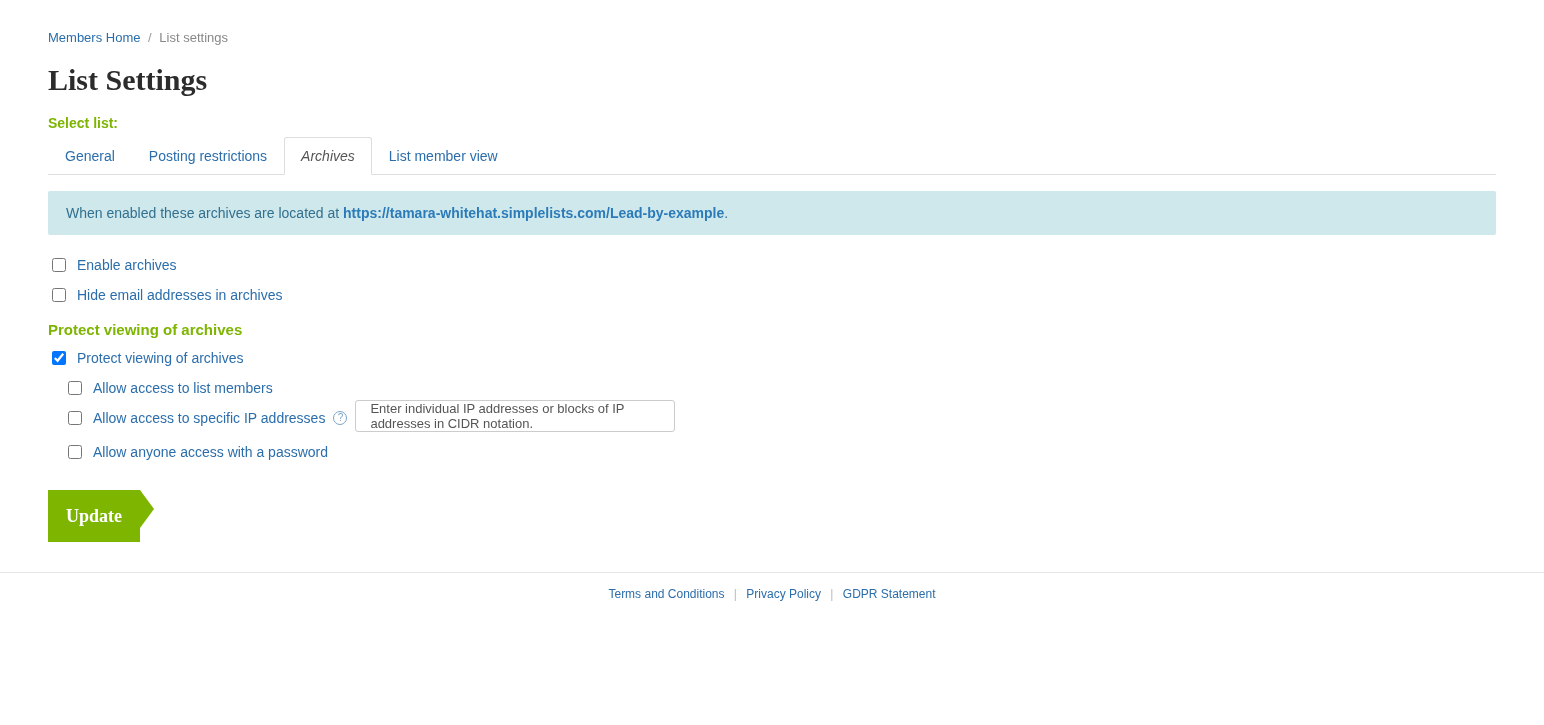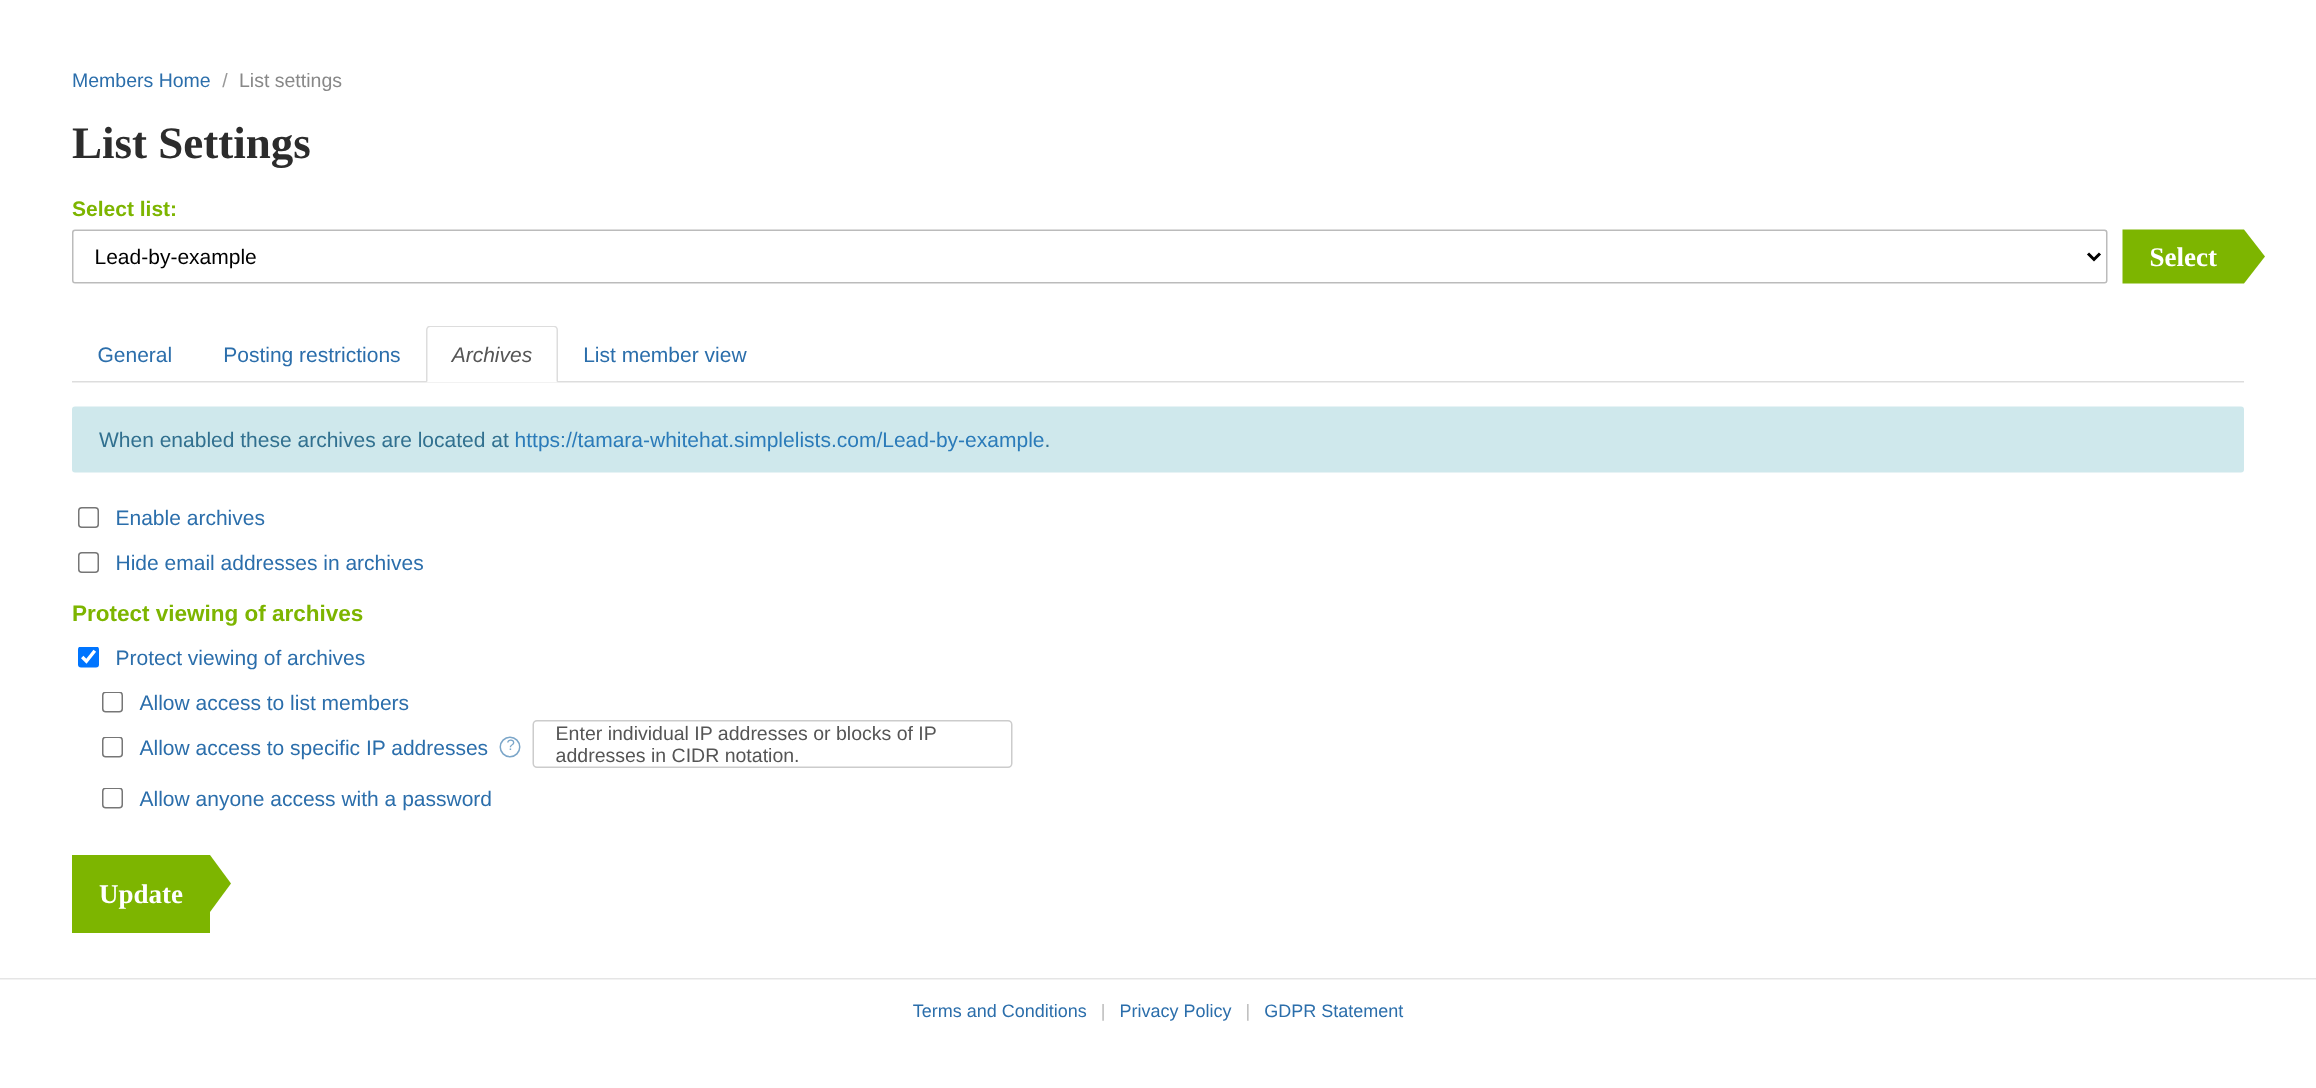--- a/index.html
+++ b/index.html
@@ -9,21 +9,20 @@
     font-size: 14px;
     color: #333;
     background: #fff;
   }
   .container {
     padding: 30px 48px 20px 48px;
   }
   .breadcrumb {
     font-size: 13px;
     margin-bottom: 18px;
-    margin-top: 16px;
   }
   .breadcrumb a {
     color: #2b6eab;
     text-decoration: none;
   }
   .breadcrumb .sep {
     color: #999;
     margin: 0 4px;
   }
   .breadcrumb .current {
@@ -116,20 +115,21 @@
     background: #cfe8ec;
     color: #31708f;
     padding: 14px 18px;
     border-radius: 2px;
     margin-bottom: 20px;
     font-size: 14px;
   }
   .info-box a {
     color: #2b7bb9;
     text-decoration: none;
+    font-weight: bold;
   }
   .check-row {
     display: flex;
     align-items: center;
     gap: 8px;
     margin-bottom: 10px;
   }
   .check-row.indent {
     margin-left: 16px;
   }
@@ -208,26 +208,20 @@
   <div class="breadcrumb">
     <a href="#">Members Home</a>
     <span class="sep">/</span>
     <span class="current">List settings</span>
   </div>
 
   <h1 class="page-title">List Settings</h1>
 
   <label class="label-green">Select list:</label>
 
-  <div class="select-row">
-    <select class="list-select">
-      <option>Lead-by-example</option>
-    </select>
-    <button class="btn-arrow">Select</button>
-  </div>
 
   <div class="tabs">
     <div class="tab">General</div>
     <div class="tab">Posting restrictions</div>
     <div class="tab active">Archives</div>
     <div class="tab">List member view</div>
   </div>
 
   <div class="info-box">
     <span>When enabled these archives are located at </span><a href="#">https://tamara-whitehat.simplelists.com/Lead-by-example</a><span>.</span>

